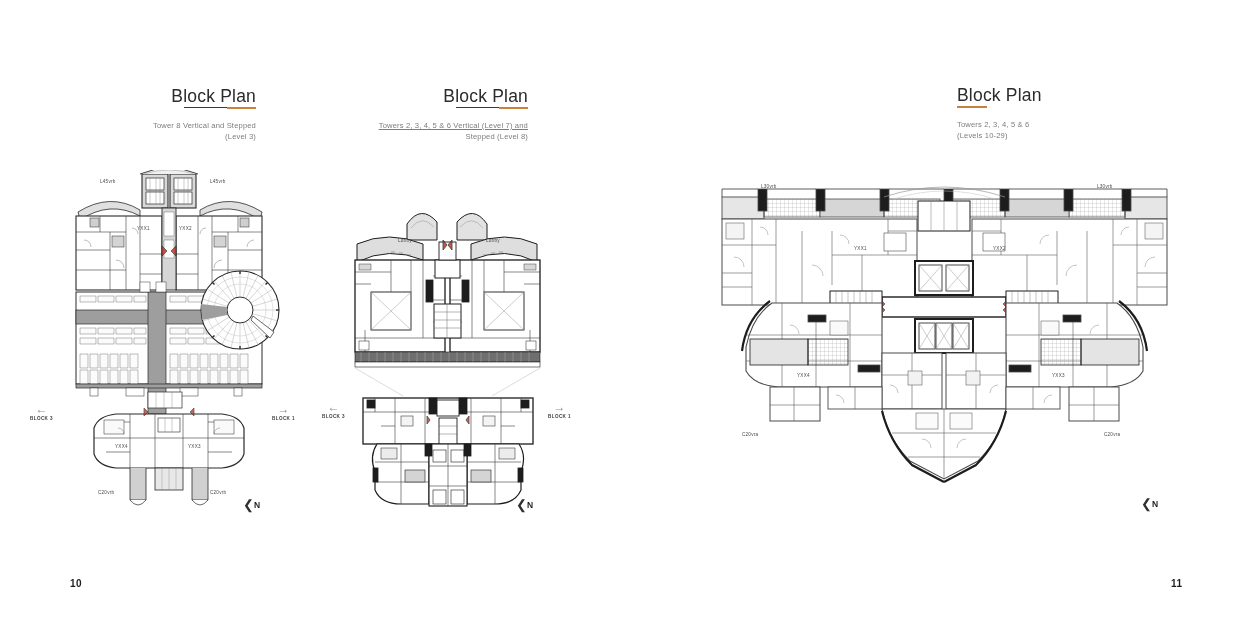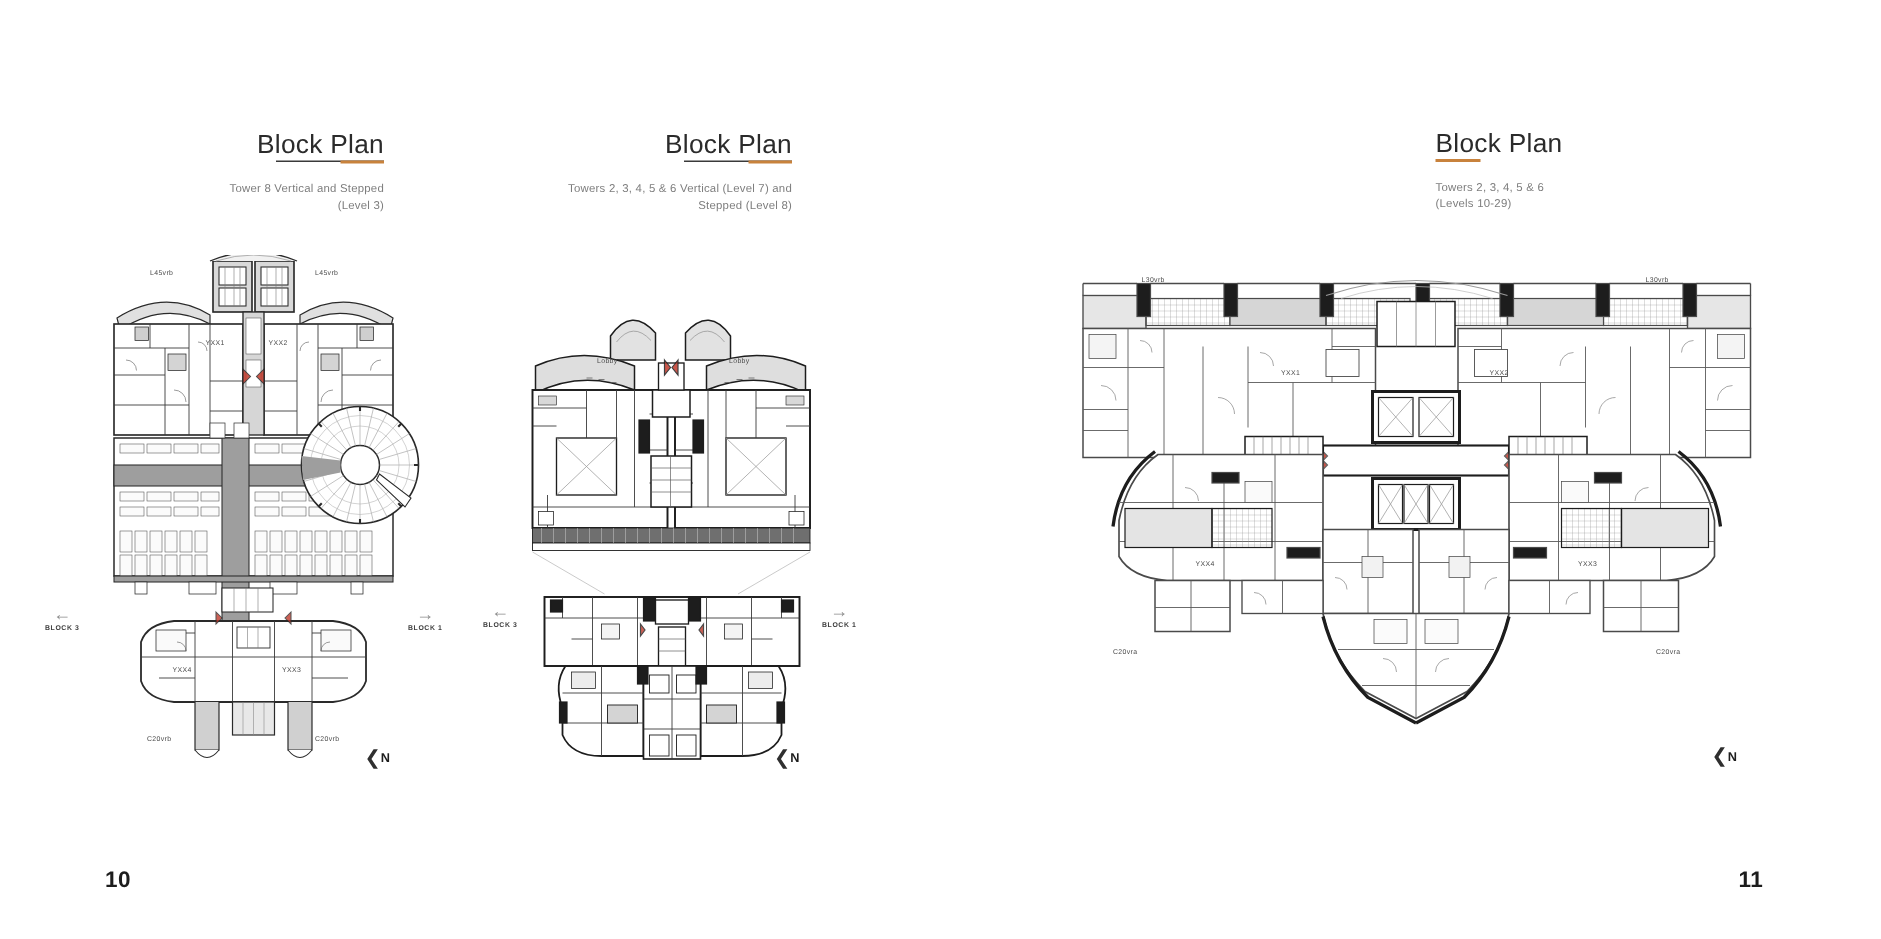--- a/index.html
+++ b/index.html
@@ -59,21 +59,21 @@
     line-height: 11px;
     letter-spacing: 0.15px;
     white-space: nowrap;
   }
   .ta-right { text-align: right; }
   .ta-left  { text-align: left; }
 
   
   .page-number {
     position: absolute;
-    font-size: 15px;
+    font-size: 10px;
     font-weight: 700;
     color: #1d1d1d;
     letter-spacing: 0.4px;
   }
 
   
   .plan { position: absolute; }
   .plan svg { display: block; }
 
   .plan-label {
@@ -373,21 +373,21 @@
     </div>
 
     <div class="title-block" style="left:352px; top:86px; width:176px;">
       <div class="ta-right">
         <span class="title-text">Block Plan</span>
         <div style="position:relative; height:0;">
           <div class="rule-dark" style="left:104px; width:72px; bottom:2px;"></div>
           <div class="rule-accent" style="left:147px; width:29px; bottom:1px;"></div>
         </div>
       </div>
-      <div class="subtitle ta-right" style="margin-top:10px;">Towers 2, 3, 4, 5 &amp; 6 Vertical (Level 7) and</div>
+      <div class="subtitle ta-right" style="margin-top:10px;text-decoration:underline;">Towers 2, 3, 4, 5 &amp; 6 Vertical (Level 7) and</div>
       <div class="subtitle ta-right">Stepped (Level 8)</div>
     </div>
 
     <div class="plan" style="left:345px; top:200px;">
       <svg width="205" height="315" viewBox="0 0 205 315">
         <g stroke="#1d1d1d" fill="none" stroke-width="0.8">
 
           <path d="M62,24 Q76,4 92,22 L92,40 L62,40 Z" fill="#e2e2e2" stroke="#1d1d1d" stroke-width="1"></path>
           <path d="M112,22 Q128,4 142,24 L142,40 L112,40 Z" fill="#e2e2e2" stroke="#1d1d1d" stroke-width="1"></path>
           <path d="M66,28 Q77,14 89,27" stroke="#8a8a8a" stroke-width="0.45"></path>
@@ -705,16 +705,16 @@
       <span class="plan-label" style="left:340px; top:198px;">YXX3</span>
       <span class="plan-label" style="left:30px; top:257px;">C20vra</span>
       <span class="plan-label" style="left:392px; top:257px;">C20vra</span>
     </div>
 
     <div class="north" style="left:514px; top:499px;">
       <span class="chev">❮</span>
       <span class="n-letter">N</span>
     </div>
 
-    <div class="page-number" style="left:532px; top:578px;">11</div>
+    <div class="page-number" style="left:544px; top:578px;">11</div>
   </div>
 
 </div>
 
 </body></html>

